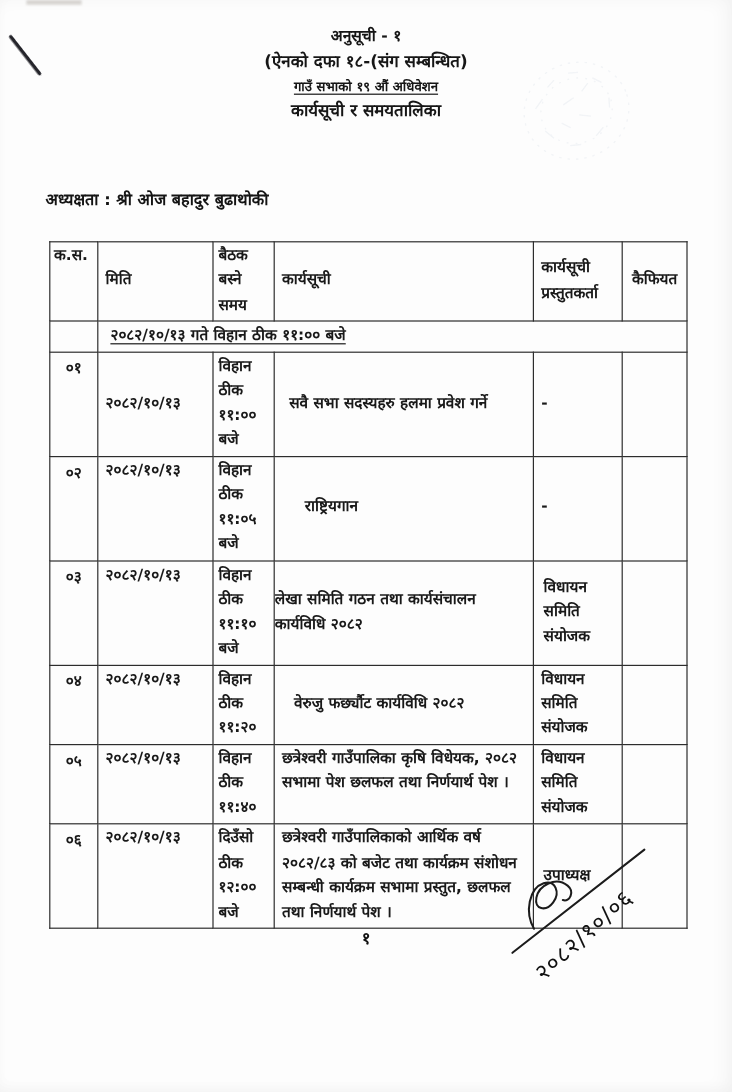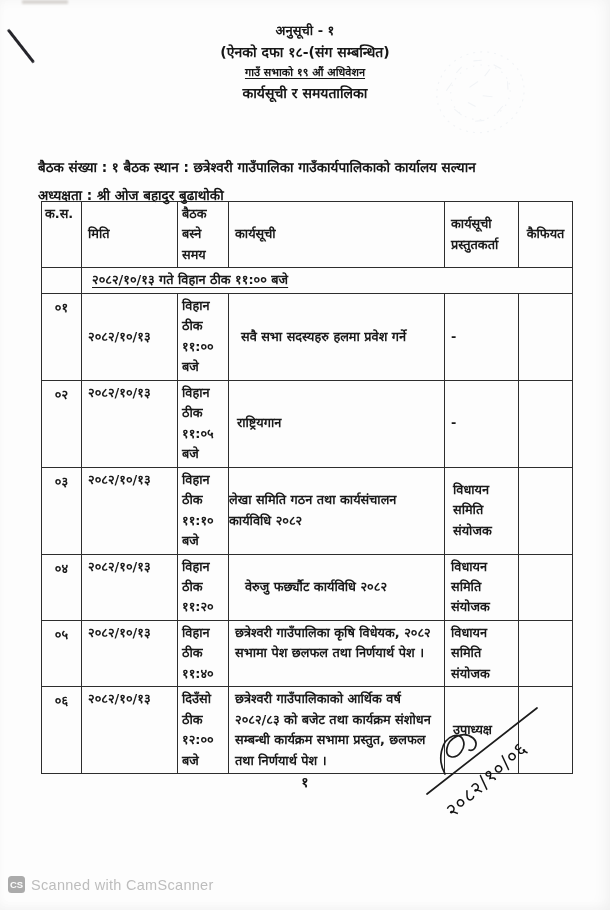--- a/index.html
+++ b/index.html
@@ -69,21 +69,20 @@
   </svg>
 
   <div class="doc-header">
     <div class="l1">अनुसूची - १</div>
     <div class="l2">(ऐनको दफा १८-(संग सम्बन्धित)</div>
     <div class="l4">गाउँ सभाको १९ औं अधिवेशन</div>
     <div class="l5">कार्यसूची र समयतालिका</div>
   </div>
 
   <div class="meeting-info">
-    <div>बैठक संख्या : १ बैठक स्थान : छत्रेश्वरी गाउँपालिका गाउँकार्यपालिकाको कार्यालय सल्यान</div>
     <div>अध्यक्षता :  श्री ओज बहादुर बुढाथोकी</div>
   </div>
 
   <table>
     <colgroup>
       <col style="width:40px">
         <col style="width:96px">
         <col style="width:51px">
       <col style="width:216px">
         <col style="width:74px">
@@ -108,21 +107,21 @@
       <td class="vm">२०८२/१०/१३</td>
       <td style="padding-left:4px;">विहान ठीक ११:०० बजे</td>
       <td class="vm" style="padding-left:12px;">सवै सभा सदस्यहरु हलमा प्रवेश गर्ने</td>
       <td class="vm">-</td>
       <td></td>
     </tr>
     <tr style="height:78px">
       <td class="sn">०२</td>
       <td>२०८२/१०/१३</td>
       <td style="padding-left:4px;">विहान ठीक ११:०५ बजे</td>
-      <td class="vm" style="padding-left:8px;">राष्ट्रियगान</td>
+      <td class="vm" style="padding-left:25px;">राष्ट्रियगान</td>
       <td class="vm">-</td>
       <td></td>
     </tr>
     <tr style="height:82px">
       <td class="sn">०३</td>
       <td>२०८२/१०/१३</td>
       <td style="padding-left:4px;">विहान ठीक ११:१० बजे</td>
       <td class="vm" style="padding-left:0;">लेखा समिति गठन तथा कार्यसंचालन कार्यविधि २०८२</td>
       <td class="vm" style="padding-left:8px;">विधायन समिति संयोजक</td>
       <td></td>
@@ -157,18 +156,14 @@
   <svg class="signature" width="195" height="150" viewBox="0 0 195 150">
     <g stroke="#1c1c1c" fill="none" stroke-width="1.7" stroke-linecap="round">
       <path d="M12 106 L122 20"></path>
       <path d="M30 86 C22 72 26 52 38 48 C48 45 52 56 46 64 C40 72 30 70 32 60 C34 50 48 42 58 50 C64 55 60 64 54 62"></path>
     </g>
     <text transform="translate(38,130) rotate(-42)">२०८२/१०/०६</text>
   </svg>
 
   <div class="page-number">१</div>
 
-  <div class="cam-footer">
-    <div class="cs-badge">CS</div>
-    <div class="cam-text">Scanned with CamScanner</div>
-  </div>
 
 </div>
 
 </body></html>

